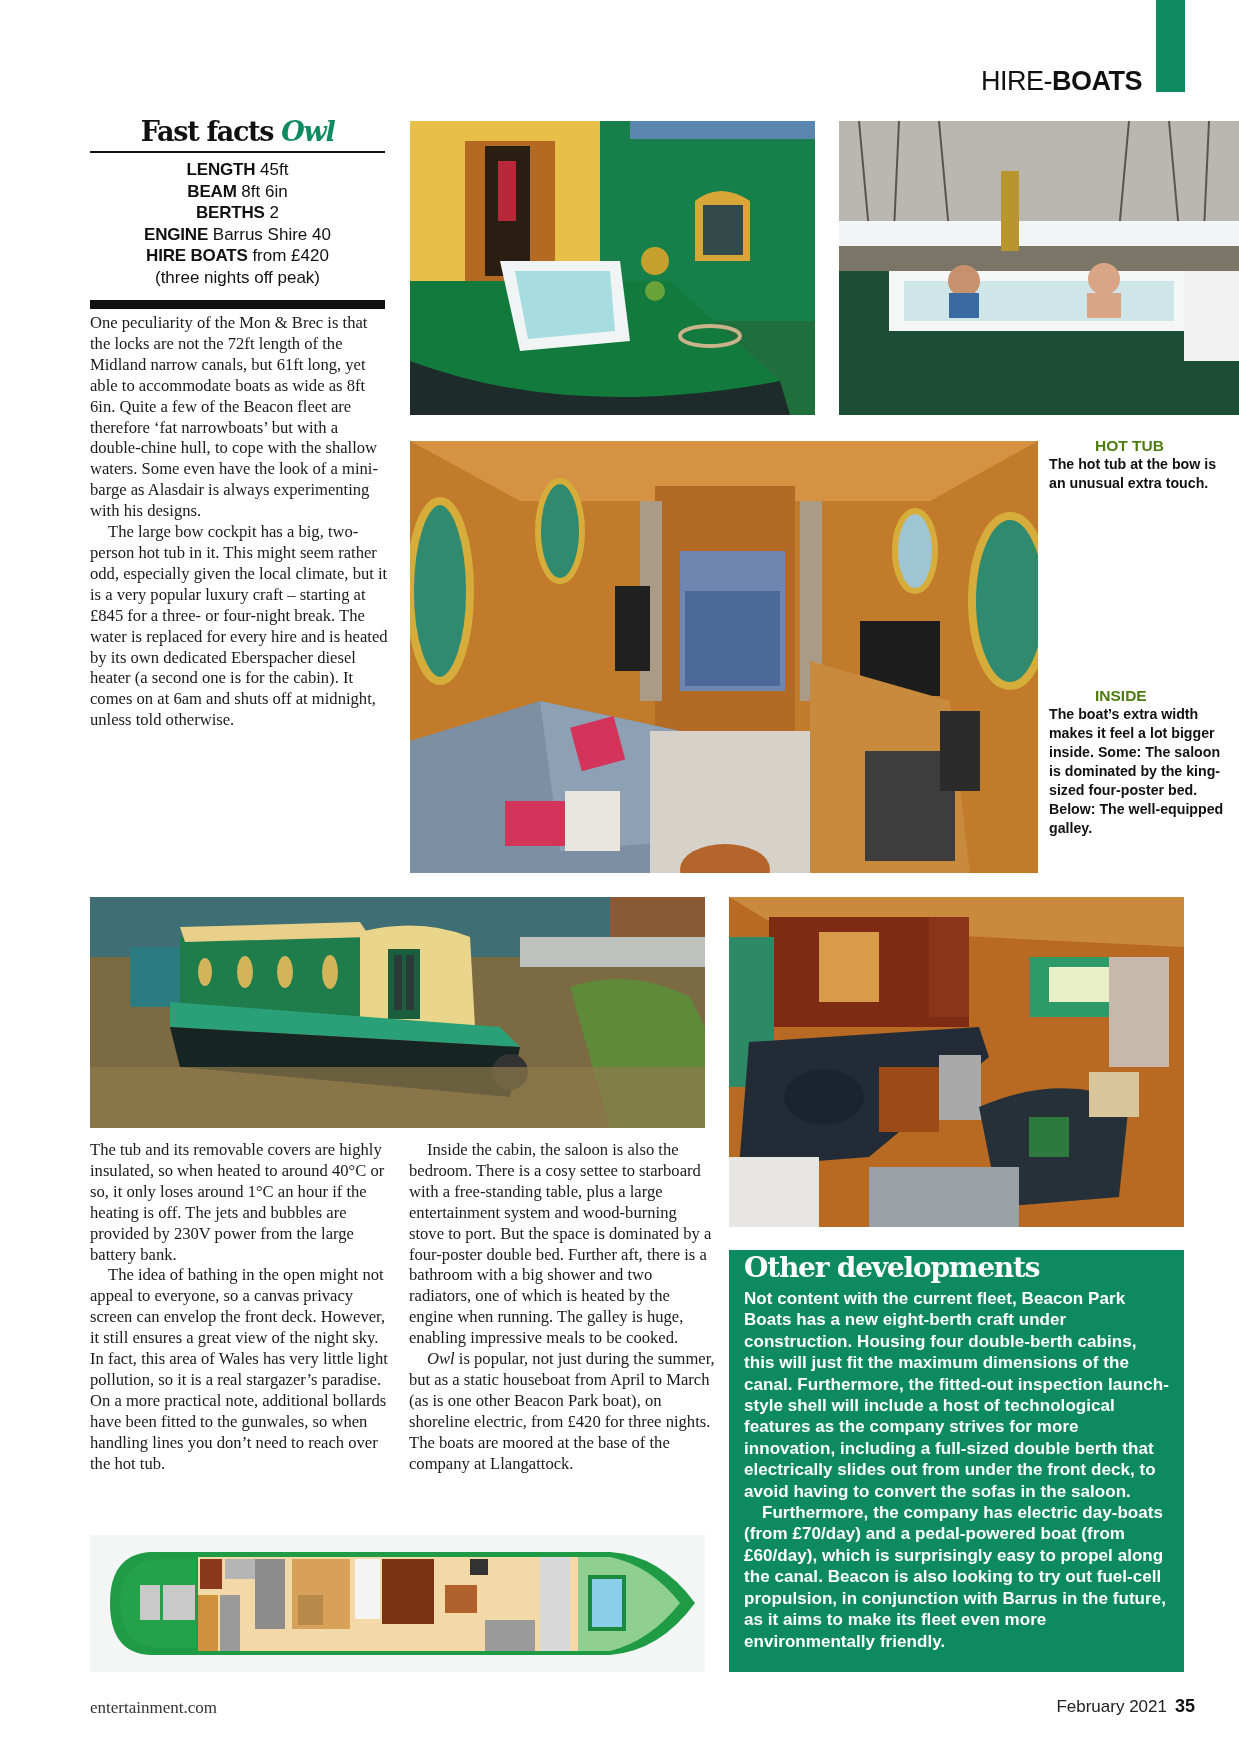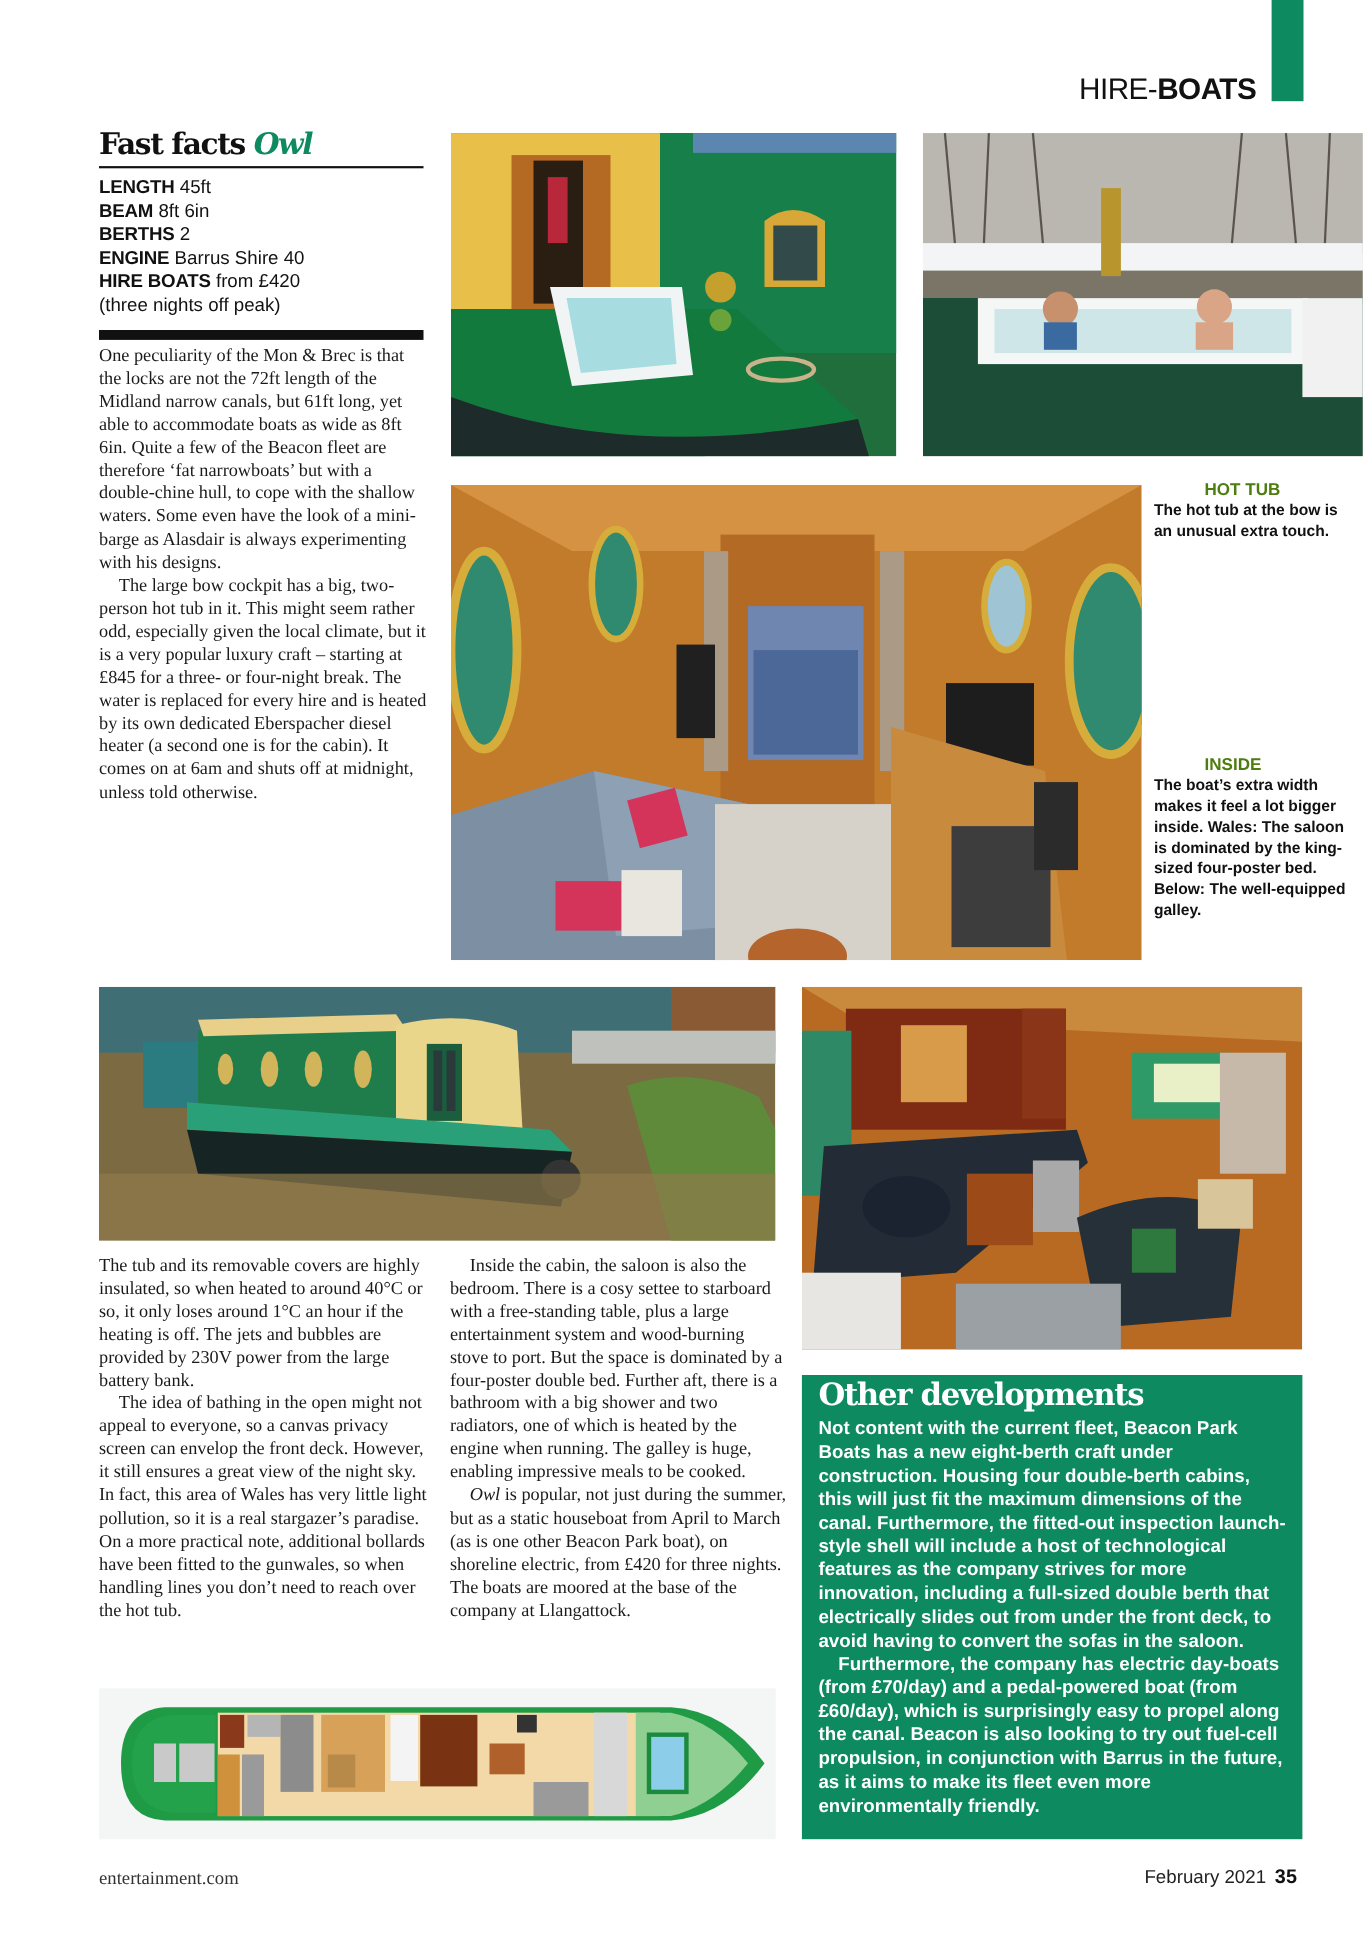--- a/index.html
+++ b/index.html
@@ -7,21 +7,21 @@
   body { position: relative; color: #1a1a1a; }
   .abs { position: absolute; }
 
   
   .section-bar { left: 1156px; top: 0; width: 29px; height: 92px; background: #0e8a60; }
   .section-label { right: 97px; top: 66px; font-family: "Liberation Sans", sans-serif; font-size: 27px; letter-spacing: -0.5px; color: #111; line-height: 30px; }
   .section-label .light { font-weight: 400; }
   .section-label .bold { font-weight: 700; }
 
   
-  .facts { left: 90px; top: 114px; width: 295px; }
+  .facts { left: 90px; top: 114px; width: 295px; text-align: center; }
   .facts-title { font-family: "DejaVu Serif", serif; font-weight: 700; font-size: 27px; letter-spacing: -1.3px; line-height: 36px; color: #111; }
   .facts-title .accent { color: #0e8a60; font-style: italic; }
   .facts-rule { height: 2px; background: #111; margin-top: 1px; margin-bottom: 6px; }
   .fact-row { font-family: "Liberation Sans", sans-serif; font-size: 17px; line-height: 21.5px; color: #111; }
   .fact-row .k { font-weight: 700; letter-spacing: -0.2px; }
   .facts-bar { height: 9px; background: #111; margin-top: 12px; }
 
   
   .col { font-family: "Liberation Serif", serif; font-size: 16.6px; line-height: 20.9px; color: #1a1a1a; }
   .col p { text-indent: 0; }
@@ -50,21 +50,21 @@
   .plan { left: 90px; top: 1535px; width: 615px; height: 137px; background: #f3f6f5; }
 
   
   .greenbox { left: 729px; top: 1250px; width: 455px; height: 422px; background: #0e8a60; color: #fff; padding: 0 15px 0 15px; }
   .greenbox h2 { font-family: "DejaVu Serif", serif; font-weight: 700; font-size: 28px; letter-spacing: -1.2px; line-height: 36px; margin-bottom: 2px; }
   .greenbox p { font-family: "Liberation Sans", sans-serif; font-weight: 600; font-size: 17px; line-height: 21.4px; letter-spacing: 0.05px; }
   .greenbox p.ind { text-indent: 18px; }
 
   
   .footer-left { left: 90px; top: 1698px; font-family: "Liberation Serif", serif; font-size: 17px; color: #333; }
-  .footer-right { right: 60px; top: 1696px; font-family: "Liberation Sans", sans-serif; font-size: 17px; color: #222; text-align: center; }
+  .footer-right { right: 44px; top: 1696px; font-family: "Liberation Sans", sans-serif; font-size: 17px; color: #222; text-align: center; }
   .footer-right .num { font-weight: 700; font-size: 18px; margin-left: 8px; color: #111; }
 </style>
 </head>
 <body>
 
 <div class="abs section-bar"></div>
 <div class="abs section-label"><span class="light">HIRE-</span><span class="bold">BOATS</span></div>
 
 <div class="abs facts">
   <div class="facts-title"><span>Fast facts</span> <span class="accent">Owl</span></div>
@@ -158,21 +158,21 @@
     <rect x="240" y="290" width="160" height="142" fill="#d7d2c9"></rect>
     <path d="M400 220 L540 260 L560 432 L400 432 Z" fill="#c88a3d"></path>
     <rect x="455" y="310" width="90" height="110" fill="#3d3d3d"></rect>
     <rect x="530" y="270" width="40" height="80" fill="#2b2b2b"></rect>
     <ellipse cx="315" cy="428" rx="45" ry="25" fill="#b5642c"></ellipse>
   </svg>
 </div>
 
 <div class="abs caption cap2">
   <div class="head">INSIDE</div>
-  <div class="body"><span>The boat’s extra width makes it feel a lot bigger inside.</span> <b>Wales:</b><span> The saloon is dominated by the king-sized four-poster bed.</span> <b>Below:</b><span> The well-equipped galley.</span></div>
+  <div class="body"><span>The boat’s extra width makes it feel a lot bigger inside.</span> <b>Some:</b><span> The saloon is dominated by the king-sized four-poster bed.</span> <b>Below:</b><span> The well-equipped galley.</span></div>
 </div>
 
 <div class="abs photo p4">
   <svg viewBox="0 0 615 231" preserveAspectRatio="none">
     <rect width="615" height="231" fill="#7c6a42"></rect>
     <rect x="0" y="0" width="615" height="60" fill="#3f6f75"></rect>
     <rect x="520" y="0" width="95" height="70" fill="#8a5a34"></rect>
     <rect x="430" y="40" width="185" height="30" fill="#bfc1bc"></rect>
     <path d="M480 90 Q540 70 600 100 L615 130 L615 231 L520 231 Z" fill="#5f8a3a"></path>
     <path d="M40 50 L90 50 L95 110 L40 110 Z" fill="#2a7c80"></path>

